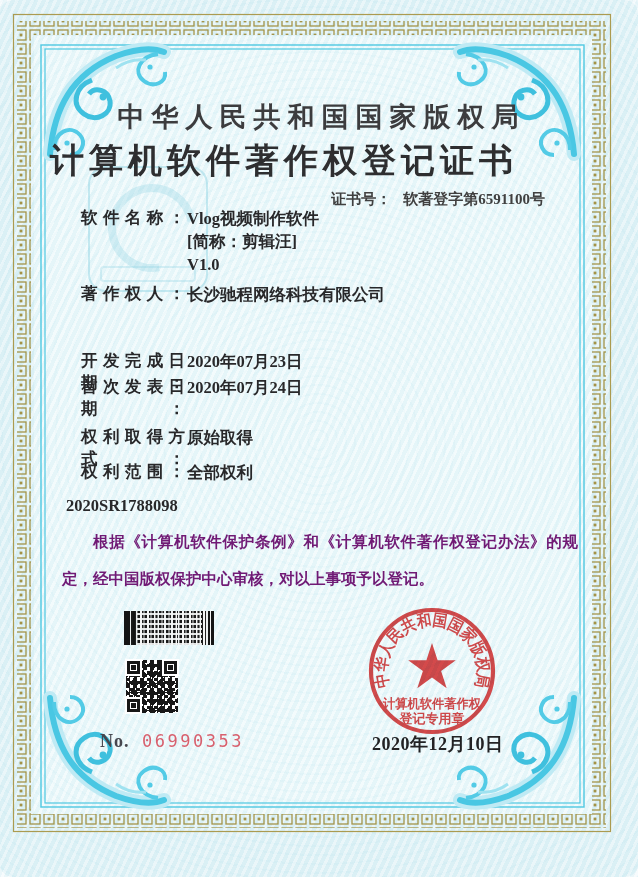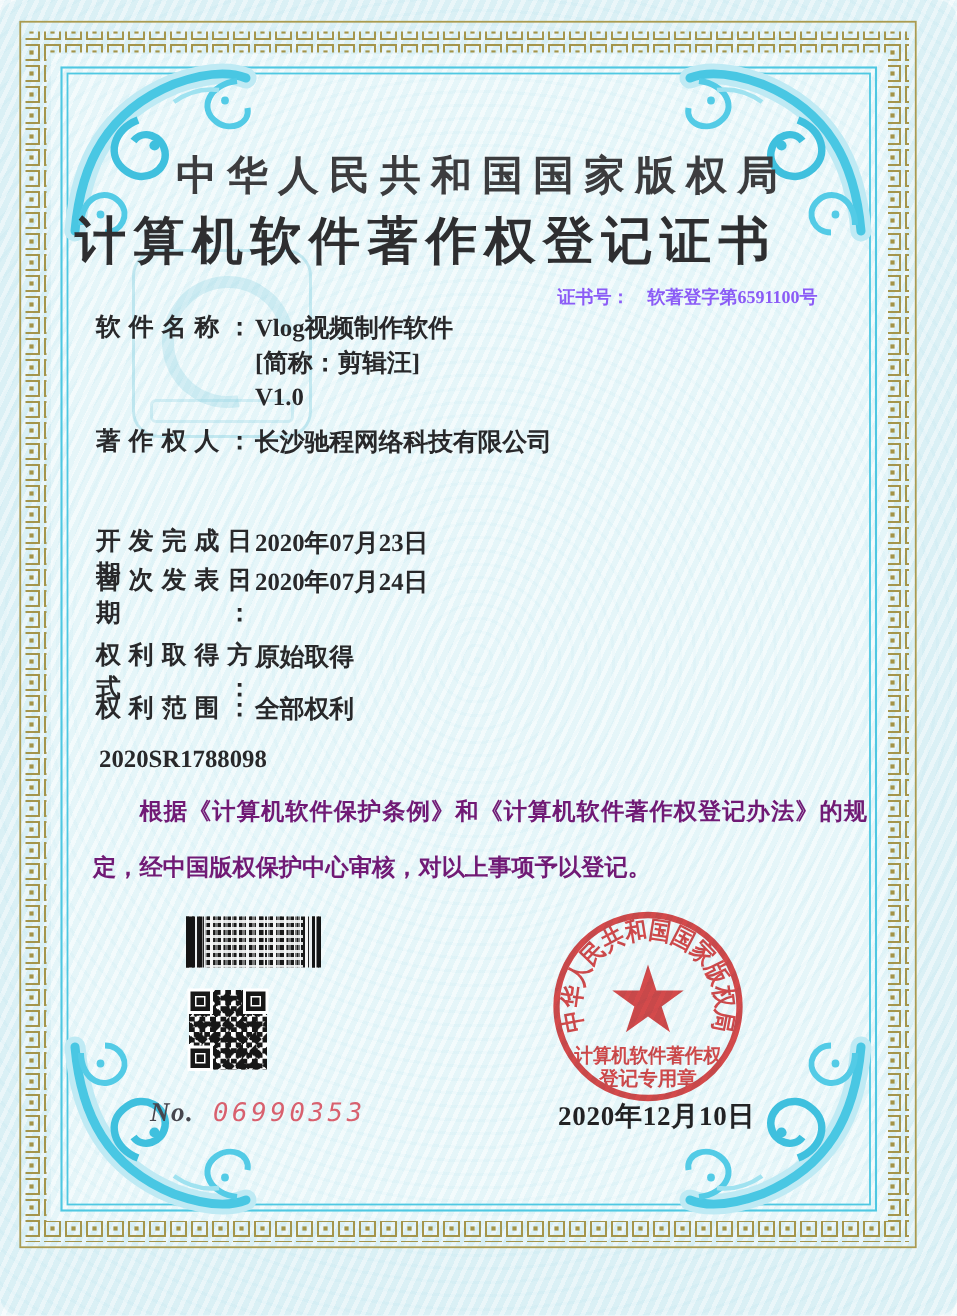--- a/index.html
+++ b/index.html
@@ -46,31 +46,31 @@
     text-align:center;font-size:27px;font-weight:bold;color:#3c3c3e;
     letter-spacing:7px;padding-left:7px;box-sizing:border-box;
   }
   .cert-title{
     position:absolute;left:45px;top:138px;width:546px;
     font-size:34px;font-weight:bold;color:#2e2e30;
     letter-spacing:5px;padding-left:5px;box-sizing:border-box;
   }
   .cert-no{
     position:absolute;right:93px;top:190px;
-    font-size:12px;font-weight:bold;color:#8b5cf6;
+    font-size:15px;font-weight:bold;color:#404040;
   }
   .cert-no .gap{display:inline-block;width:12px;}
   .field-row{
     position:absolute;left:64px;width:520px;
     font-size:16.5px;font-weight:bold;color:#28282a;
     display:flex;align-items:flex-start;
   }
   .field-label{
     display:inline-block;width:104px;flex:0 0 104px;
-    text-align:justify;text-align-last:justify;
+    text-align:justify;text-align-last:justify;margin-left:17px;
   }
   .field-value{margin-left:2px;line-height:23px;}
   .statement{
     position:absolute;left:62px;top:523px;width:516px;
     font-size:15.5px;font-weight:600;color:#701a75;
     line-height:37px;text-indent:2em;text-align:justify;
   }
   
   .barcode{
     position:absolute;left:124px;top:611px;width:90px;height:34px;
@@ -102,21 +102,21 @@
   }
   .qr .finder::after{
     content:"";position:absolute;left:2px;top:2px;width:3px;height:3px;
     background:#171717;box-shadow:0 0 0 1px #171717;
   }
   .qr .f-tl{left:1px;top:1px;}
   .qr .f-tr{right:1px;top:1px;}
   .qr .f-bl{left:1px;bottom:1px;}
   
   .serial{
-    position:absolute;left:100px;top:731px;font-size:18px;font-style:italic;
+    position:absolute;left:100px;top:731px;font-size:18px;
   }
   .serial .prefix{color:#46464e;font-weight:bold;letter-spacing:1px;}
   .serial .number{
     font-family:"DejaVu Sans Mono",monospace;
     color:#d8606e;letter-spacing:2.5px;margin-left:8px;font-size:17px;
   }
   
   .seal{
     position:absolute;left:347px;top:586px;width:170px;height:170px;
     mix-blend-mode:multiply;opacity:.92;

